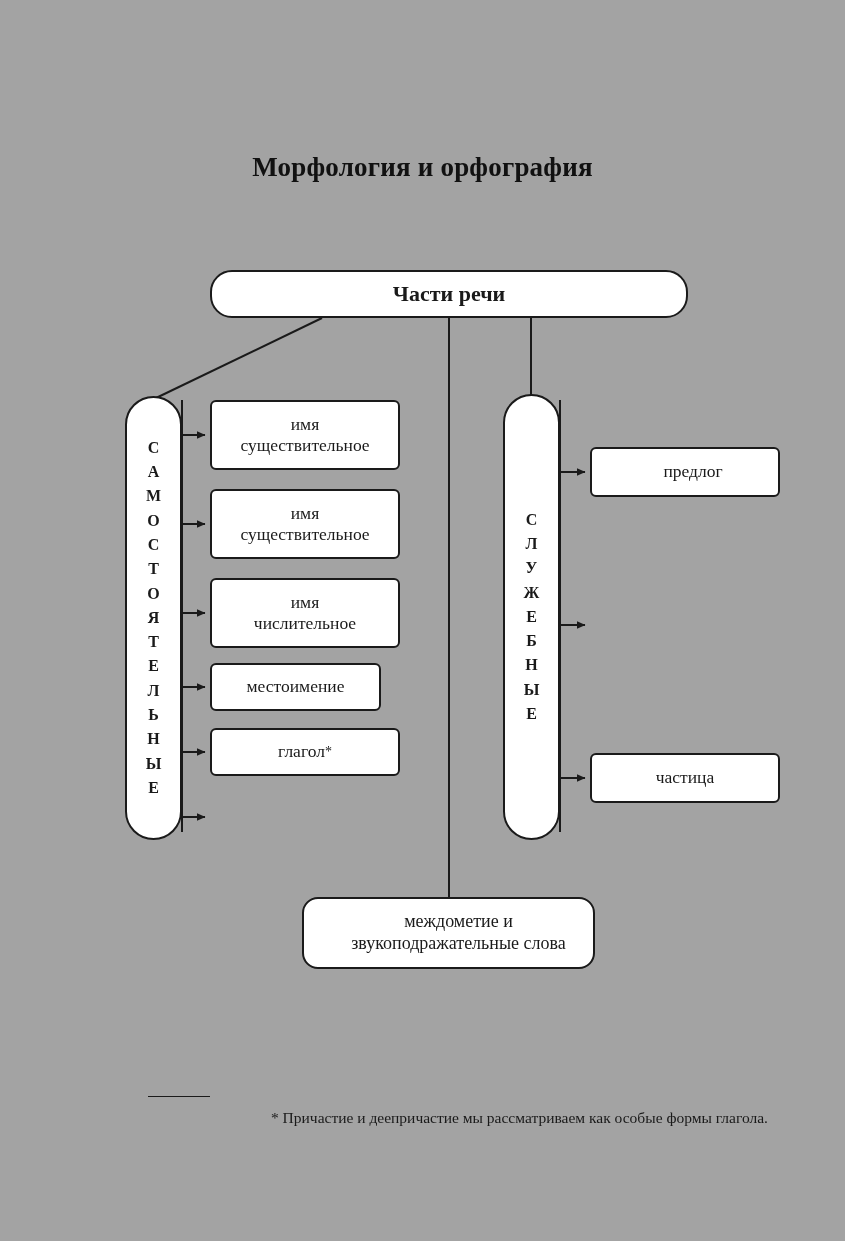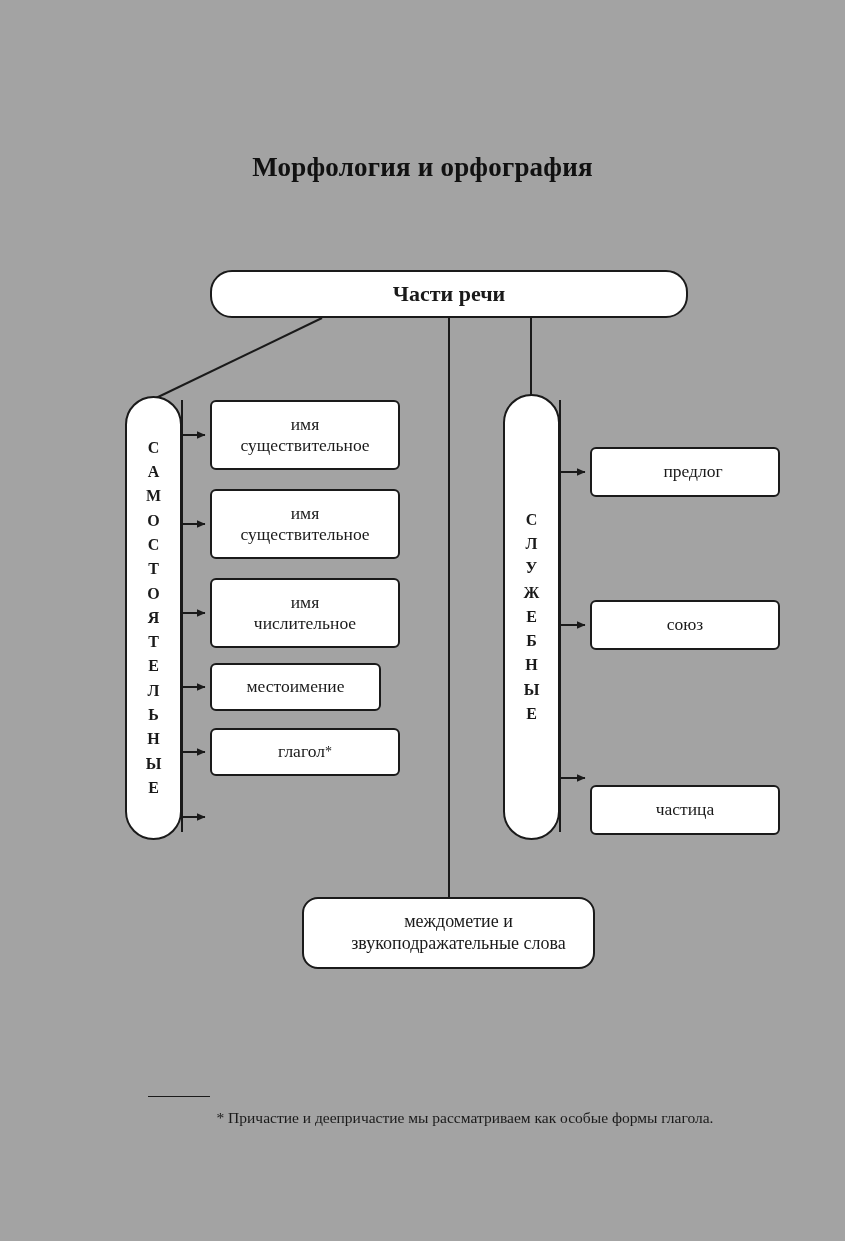--- a/index.html
+++ b/index.html
@@ -104,21 +104,21 @@
     height: 0;
     border-top: 1.6px solid #1a1a1a;
   }
   .footnote-text {
     position: absolute;
     left: 148px;
     top: 1108px;
     width: 620px;
     font-size: 15.5px;
     line-height: 1.3;
-    text-align: center;
+    text-align: right;
     text-indent: 14px;
   }
 </style>
 </head>
 <body>
 
 <div id="page">
 
   <svg id="svg-layer" viewBox="0 0 845 1241" xmlns="http://www.w3.org/2000/svg">
     <defs>
@@ -217,25 +217,22 @@
       <span>Н</span>
       <span>Ы</span>
       <span>Е</span>
     </div>
   </div>
 
   <div class="node node-leaf" style="left:590px; top:447px; width:190px; height:50px;padding-left:16px;">
     <span>предлог</span>
   </div>
 
-  <div class="node node-leaf" style="left:590px; top:600px; width:190px; height:50px;">
-    <span>союз</span>
-  </div>
-
-  <div class="node node-leaf" style="left:590px; top:753px; width:190px; height:50px;margin-top:32px;">
+
+  <div class="node node-leaf" style="left:590px; top:753px; width:190px; height:50px;">
     <span>частица</span>
   </div>
 
   <div class="node node-wide" style="left:302px; top:897px; width:293px; height:72px;">
     <div>
       <span class="two-line">междометие</span>
       <span class="two-line">и звукоподражательные слова</span>
     </div>
   </div>
 

